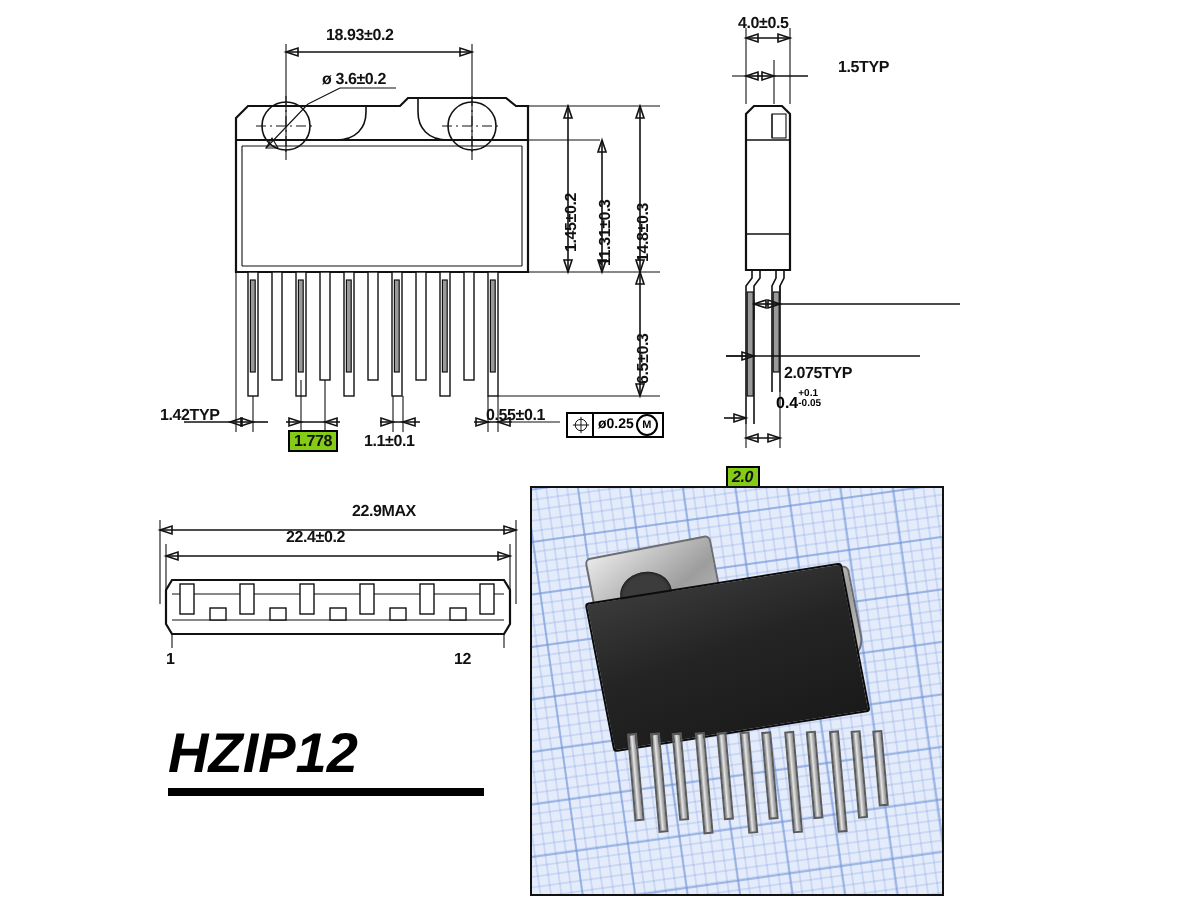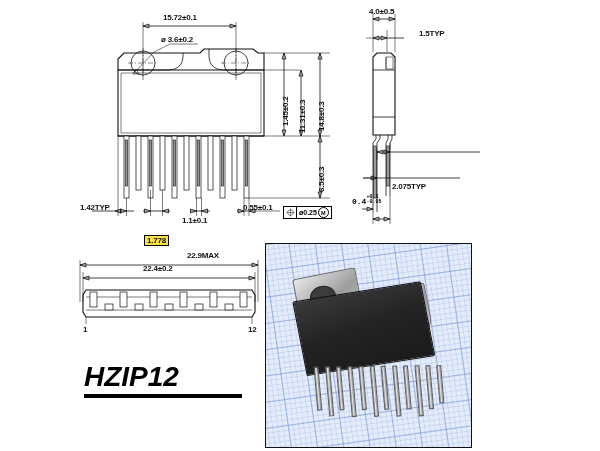--- a/index.html
+++ b/index.html
@@ -7,21 +7,21 @@
     width:600px;height:451px;position:relative;overflow:hidden;
     font-family:"Liberation Sans", sans-serif;
     color:#000;
   }
   #sheet{position:absolute;left:0;top:0;width:600px;height:451px;}
 
   
   .lbl{position:absolute;font-size:8px;line-height:9px;white-space:nowrap;color:#111;
        letter-spacing:-.2px;font-weight:600;}
   .lbl.rot{transform-origin:0 0;transform:rotate(-90deg);}
-  .boxed{border:1px solid #000;padding:0 2px;background:#fde047;margin-top:20px;}
+  .boxed{border:1px solid #000;padding:0 2px;background:#84cc16;}
   .supwrap{display:inline-block;font-size:5px;line-height:5px;text-align:left;
            position:relative;top:-1px;left:0px;}
   .supwrap i{display:block;font-style:normal;}
 
   
   svg{position:absolute;overflow:visible;}
   .ln{stroke:#111;stroke-width:.8;fill:none;}
   .ln2{stroke:#111;stroke-width:1.1;fill:none;}
   .thin{stroke:#111;stroke-width:.55;fill:none;}
   .center{stroke:#111;stroke-width:.5;fill:none;stroke-dasharray:5 2 1 2;}
@@ -169,21 +169,21 @@
     <line class="ln" x1="190" y1="211" x2="210" y2="211"></line>
     <path class="ln" d="M196.5 211 l-6 -2 l0 4 z" fill="#111"></path>
     <path class="ln" d="M201.5 211 l6 -2 l0 4 z" fill="#111"></path>
 
     <line class="ln" x1="237" y1="211" x2="256" y2="211"></line>
     <path class="ln" d="M244 211 l-6 -2 l0 4 z" fill="#111"></path>
     <path class="ln" d="M249 211 l6 -2 l0 4 z" fill="#111"></path>
     <line class="thin" x1="256" y1="211" x2="280" y2="211"></line>
   </svg>
 
-  <div class="lbl" style="left:163px;top:13px;">15.72±0.1</div>
+  <div class="lbl" style="left:163px;top:13px;">18.93±0.2</div>
   <div class="lbl" style="left:161px;top:35px;">ø 3.6±0.2</div>
   <div class="lbl rot" style="left:281px;top:126px;">1.45±0.2</div>
   <div class="lbl rot" style="left:298px;top:133px;">11.31±0.3</div>
   <div class="lbl rot" style="left:317px;top:131px;">14.8±0.3</div>
   <div class="lbl rot" style="left:317px;top:192px;">6.5±0.3</div>
   <div class="lbl" style="left:80px;top:203px;">1.42TYP</div>
   <div class="lbl boxed" style="left:144px;top:215px;">1.778</div>
   <div class="lbl" style="left:182px;top:216px;">1.1±0.1</div>
   <div class="lbl" style="left:243px;top:203px;">0.55±0.1</div>
 
@@ -249,21 +249,21 @@
     <path class="ln" d="M43 209 l-6 -2 l0 4 z" fill="#111"></path>
     <line class="ln" x1="43" y1="219" x2="60" y2="219"></line>
     <path class="ln" d="M43 219 l6 -2 l0 4 z" fill="#111"></path>
     <path class="ln" d="M60 219 l-6 -2 l0 4 z" fill="#111"></path>
   </svg>
 
   <div class="lbl" style="left:369px;top:7px;">4.0±0.5</div>
   <div class="lbl" style="left:407px;top:29px;margin-left:12px;">1.5TYP</div>
   <div class="lbl" style="left:392px;top:182px;">2.075TYP</div>
 
-  <div style="position:absolute;left:352px;top:196px;display:flex;align-items:flex-end;font-size:8px;font-weight:600;font-family:Liberation Mono, monospace;">
+  <div style="position:absolute;left:388px;top:196px;display:flex;align-items:flex-end;font-size:8px;font-weight:600;">
     <span>0.4</span>
     <span class="supwrap">
       <i>+0.1</i>
       <i>-0.05</i>
     </span>
   </div>
 
   <div class="lbl boxed" style="left:363px;top:233px;font-style:italic;">2.0</div>
 
   <svg id="bottom-view" style="left:50px;top:240px;" width="230" height="100" viewBox="0 0 230 100">
@@ -298,24 +298,24 @@
       <rect class="pin" x="85" y="64" width="8" height="6"></rect>
       <rect class="pin" x="115" y="64" width="8" height="6"></rect>
       <rect class="pin" x="145" y="64" width="8" height="6"></rect>
       <rect class="pin" x="175" y="64" width="8" height="6"></rect>
     </g>
 
     <line class="thin" x1="36" y1="77" x2="36" y2="84"></line>
     <line class="thin" x1="202" y1="77" x2="202" y2="84"></line>
   </svg>
 
-  <div class="lbl" style="left:142px;top:251px;padding-left:45px;">22.9MAX</div>
+  <div class="lbl" style="left:131px;top:251px;padding-left:45px;">22.9MAX</div>
   <div class="lbl" style="left:131px;top:264px;margin-left:12px;">22.4±0.2</div>
   <div class="lbl" style="left:83px;top:325px;">1</div>
-  <div class="lbl" style="left:227px;top:325px;margin-left:21px;">12</div>
+  <div class="lbl" style="left:227px;top:325px;">12</div>
 
   <div style="position:absolute;left:84px;top:358px;">
     <div style="font-size:28px;font-weight:bold;font-style:italic;letter-spacing:0px;line-height:38px;">HZIP12</div>
     <div style="height:4px;background:#000;width:158px;margin-top:-2px;"></div>
   </div>
 
   <div id="photo">
     <div id="grid"></div>
 
     <div id="chipwrap">

